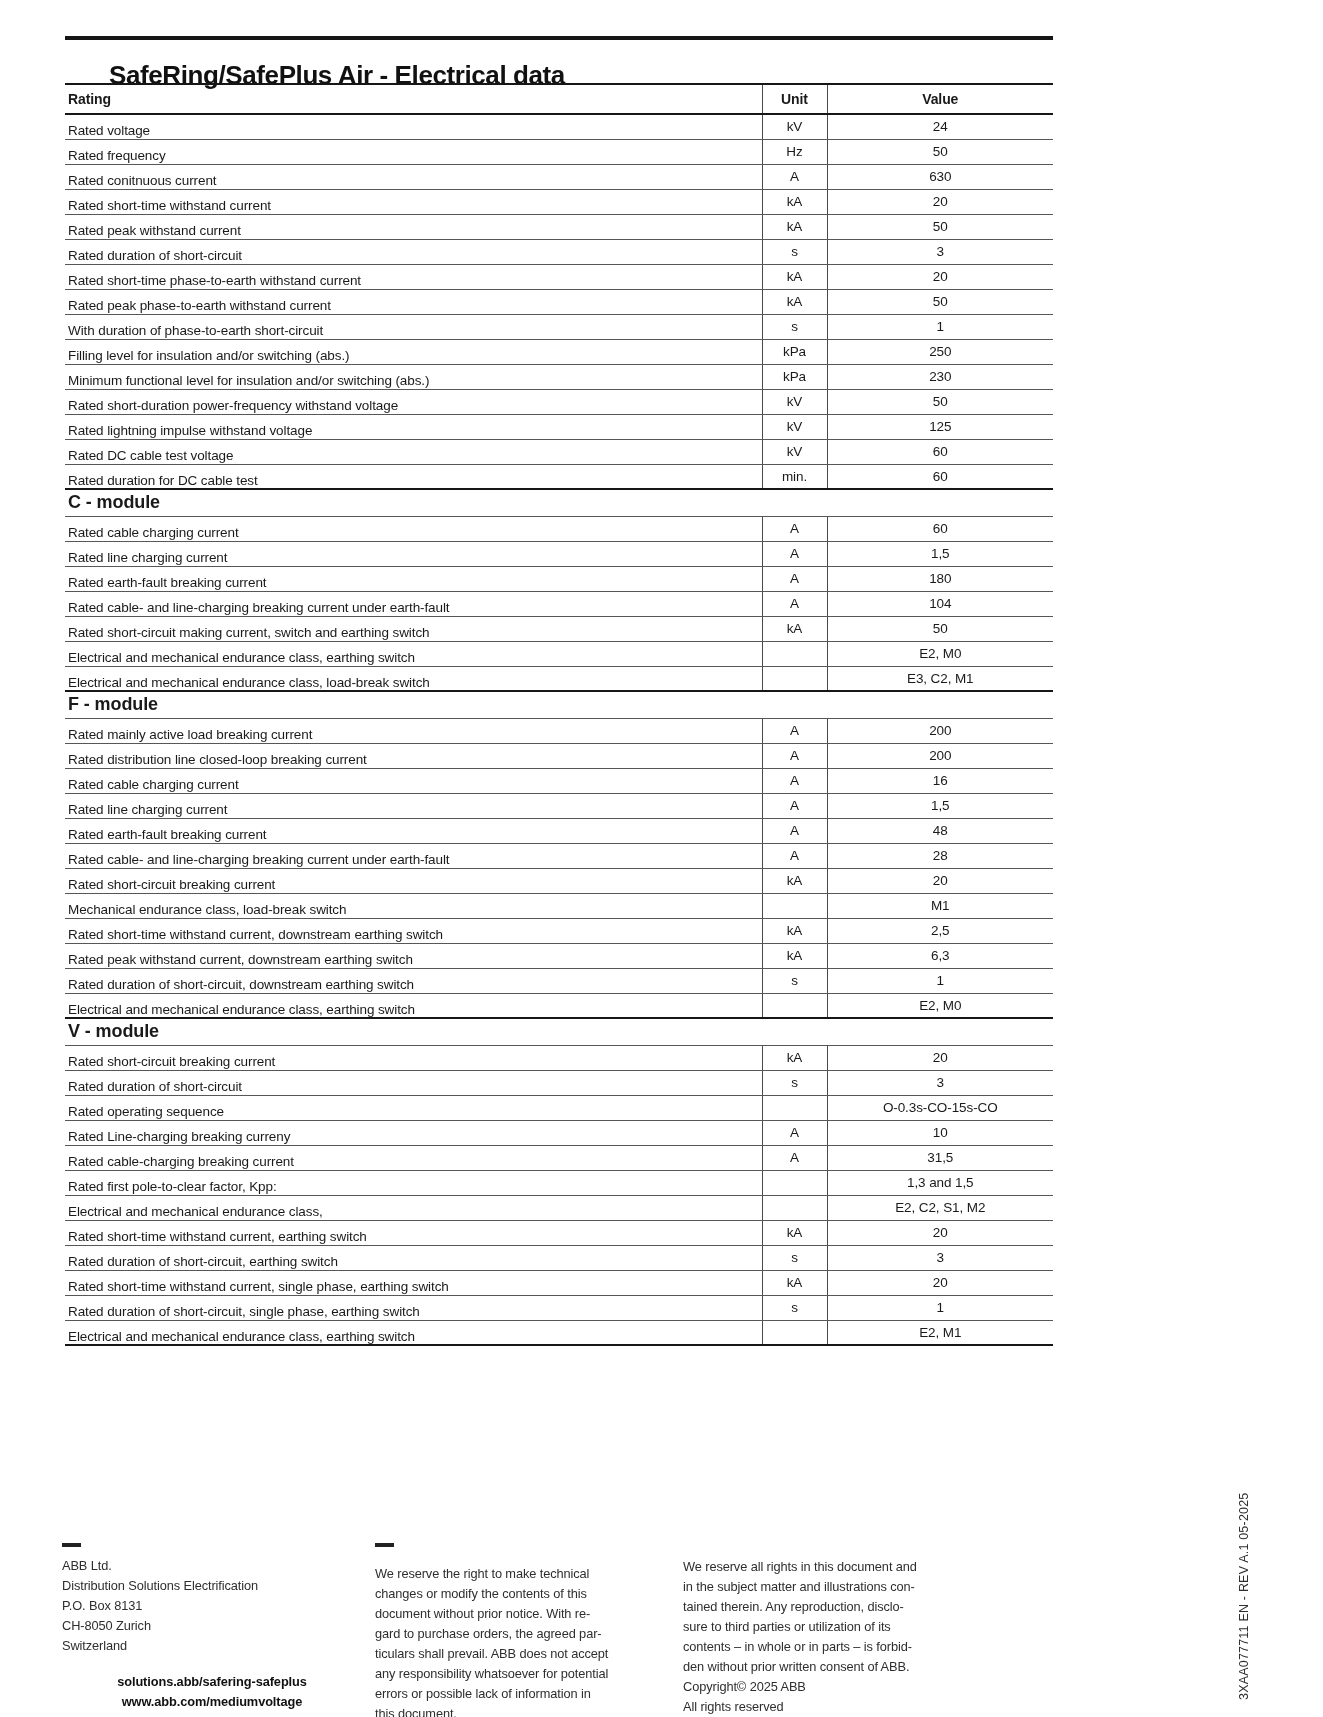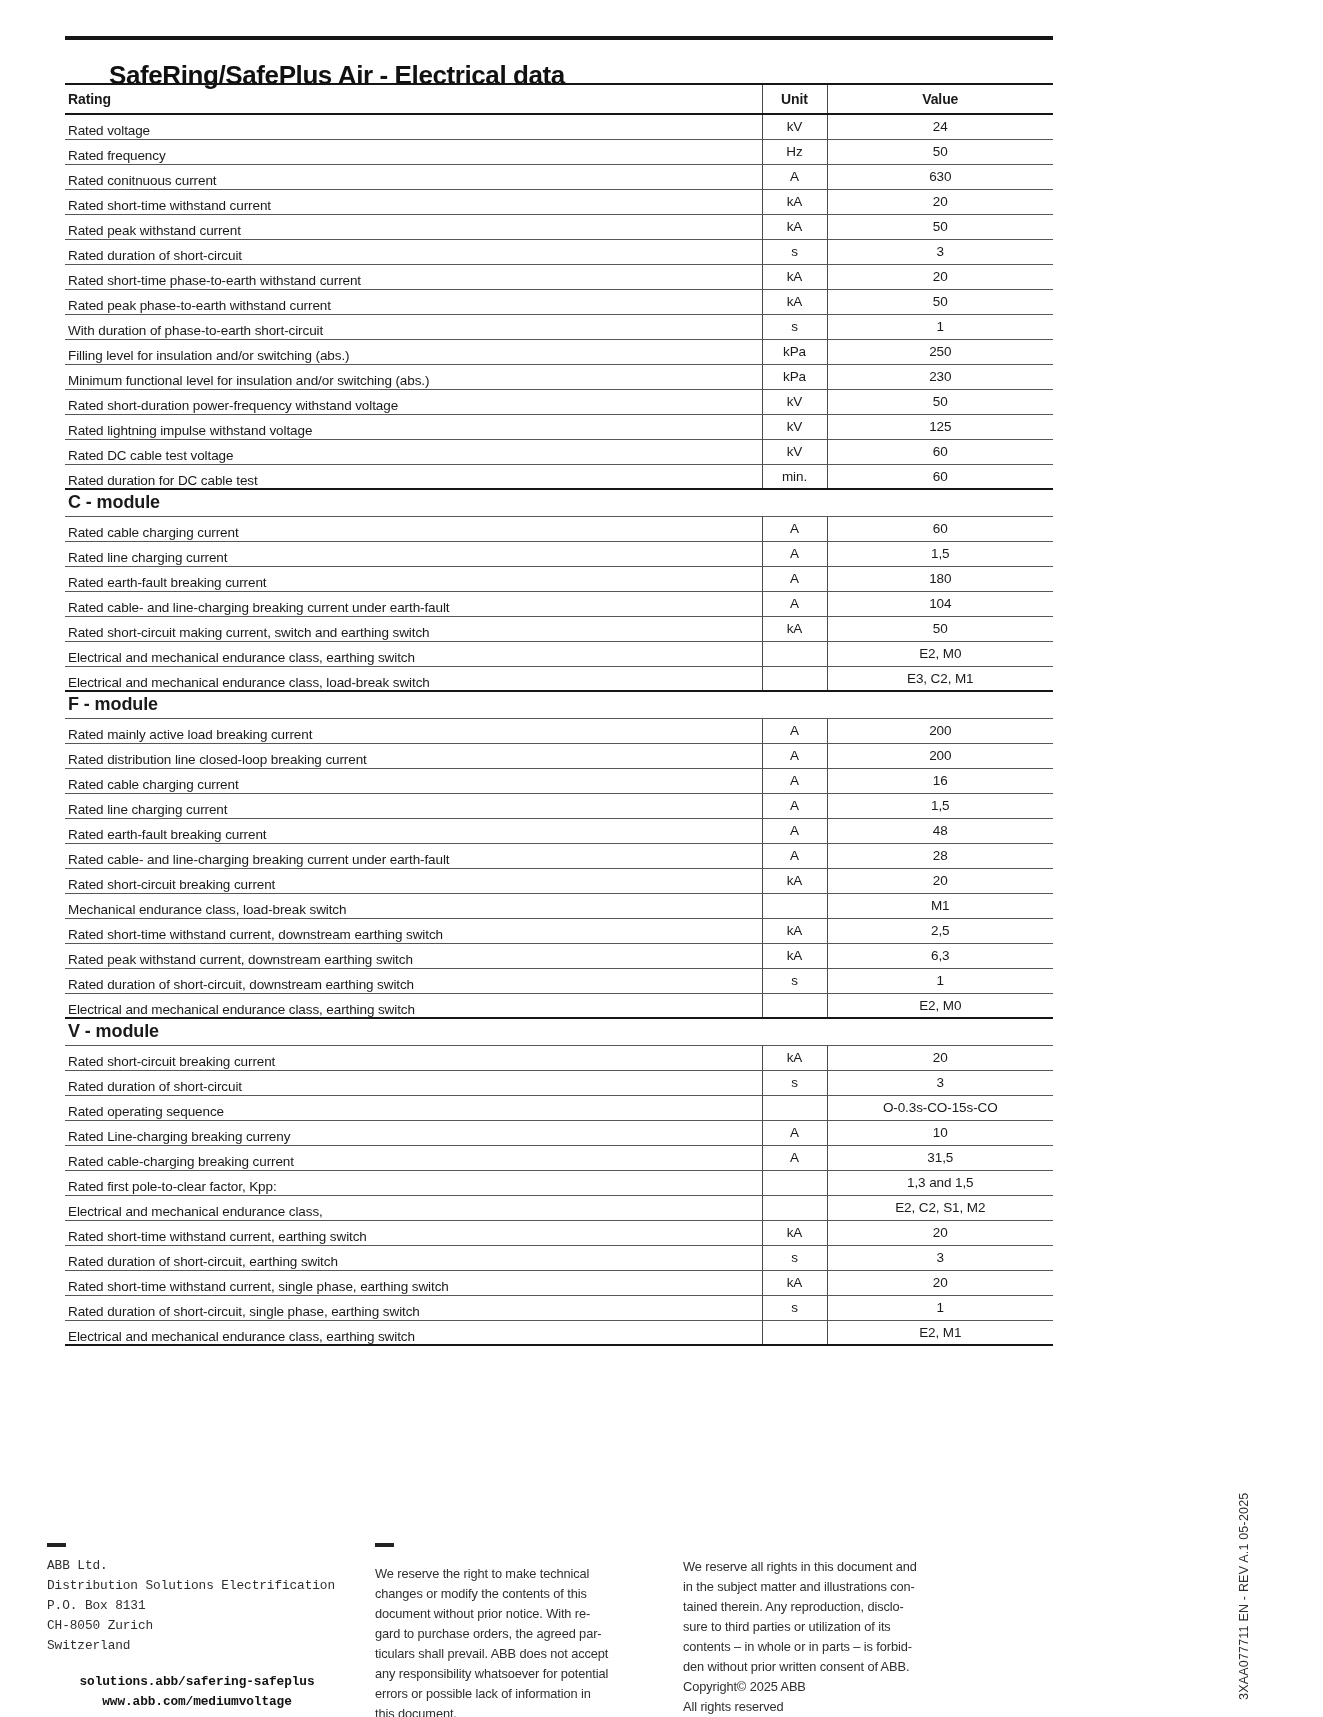--- a/index.html
+++ b/index.html
@@ -69,21 +69,21 @@
     border-top: 2.5px solid #161616;
     border-bottom: 1.5px solid #575757;
   }
   .ratings-table tbody tr:last-child td { border-bottom: 2.5px solid #161616; }
 
   .footer-col {
     position: absolute; top: 1543px;
     font-size: 12.8px; line-height: 20px;
     color: #2e2e2e; letter-spacing: -0.1px;
   }
-  .footer-col-1 { left: 47px;  width: 300px; font-family: Liberation Mono, monospace; }
+  .footer-col-1 { left: 62px;  width: 300px; }
   .footer-col-2 { left: 375px; width: 270px; }
   .footer-col-3 { left: 683px; width: 285px; top: 1557px; }
 
   .divider-dash { width: 19px; height: 4px; background: #222; }
   .address-block { margin-top: 9px; }
   .links-block { margin-top: 16px; font-weight: 700; color: #111; text-align: center; }
   .legal-block { margin-top: 17px; }
 
   .doc-number-vertical {
     position: absolute; left: 1237px; top: 1481px;

